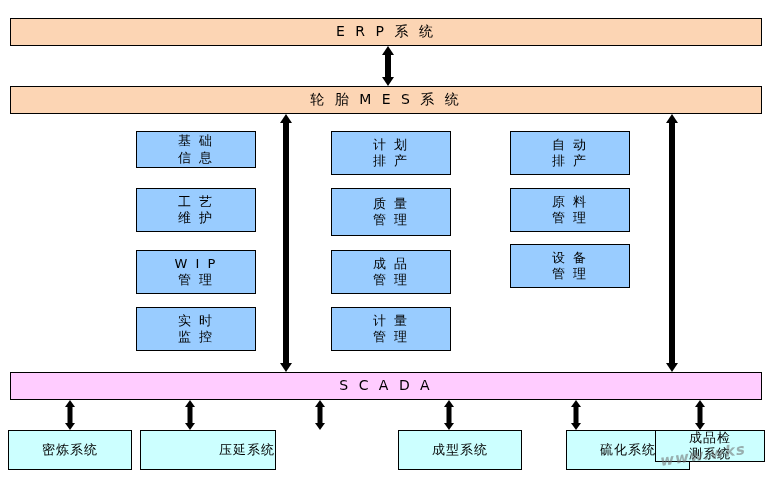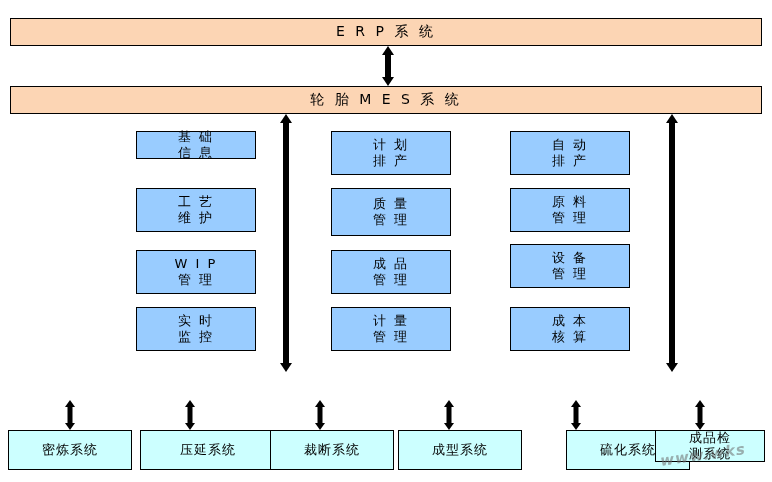--- a/index.html
+++ b/index.html
@@ -134,21 +134,21 @@
     <div class="arrow-line" style="top:7px; width:6px; height:244px;"></div>
     <div class="arrow-head head-up"></div>
     <div class="arrow-head head-down"></div>
   </div>
   <div class="arrow-v" style="left:672px; top:114px; height:258px;">
     <div class="arrow-line" style="top:7px; width:6px; height:244px;"></div>
     <div class="arrow-head head-up"></div>
     <div class="arrow-head head-down"></div>
   </div>
 
-  <div class="box mod" style="left:136px; top:131px; width:120px; height:28px;">
+  <div class="box mod" style="left:136px; top:131px; width:120px; height:37px;">
     <span class="l1">基 础</span>
     <span class="l2">信 息</span>
   </div>
   <div class="box mod" style="left:136px; top:188px; width:120px; height:44px;">
     <span class="l1">工 艺</span>
     <span class="l2">维 护</span>
   </div>
   <div class="box mod" style="left:136px; top:250px; width:120px; height:44px;">
     <span class="l1">W I P</span>
     <span class="l2">管 理</span>
@@ -180,25 +180,24 @@
     <span class="l2">排 产</span>
   </div>
   <div class="box mod" style="left:510px; top:188px; width:120px; height:44px;">
     <span class="l1">原 料</span>
     <span class="l2">管 理</span>
   </div>
   <div class="box mod" style="left:510px; top:244px; width:120px; height:44px;">
     <span class="l1">设 备</span>
     <span class="l2">管 理</span>
   </div>
-  <div class="box mod" style="left:510px; top:307px; width:120px; height:44px;">
-    <span class="l1">成 本</span>
-    <span class="l2">核 算</span>
-  </div>
-
+
+  <div class="box bar scada-bar" style="left:10px; top:372px; width:752px; height:28px;">
+    <span>S C A D A</span>
+  </div>
 
   <div class="arrow-v" style="left:70px; top:400px; height:30px;">
     <div class="arrow-line" style="top:6px; width:5px; height:18px;"></div>
     <div class="arrow-head head-up-sm"></div>
     <div class="arrow-head head-down-sm"></div>
   </div>
   <div class="arrow-v" style="left:190px; top:400px; height:30px;">
     <div class="arrow-line" style="top:6px; width:5px; height:18px;"></div>
     <div class="arrow-head head-up-sm"></div>
     <div class="arrow-head head-down-sm"></div>
@@ -220,25 +219,22 @@
   </div>
   <div class="arrow-v" style="left:700px; top:400px; height:30px;">
     <div class="arrow-line" style="top:6px; width:5px; height:18px;"></div>
     <div class="arrow-head head-up-sm"></div>
     <div class="arrow-head head-down-sm"></div>
   </div>
 
   <div class="box leaf" style="left:8px; top:430px; width:124px; height:40px;">
     <span>密炼系统</span>
   </div>
-  <div class="box leaf" style="left:140px; top:430px; width:136px; height:40px;">
+  <div class="box leaf" style="left:140px; top:430px; width:136px; height:40px;align-items:flex-end;">
     <span>压延系统</span>
-  </div>
-  <div class="box leaf" style="left:270px; top:430px; width:124px; height:40px;">
-    <span>裁断系统</span>
   </div>
   <div class="box leaf" style="left:398px; top:430px; width:124px; height:40px;">
     <span>成型系统</span>
   </div>
   <div class="box leaf" style="left:526px; top:430px; width:124px; height:40px;margin-left:40px;">
     <span>硫化系统</span>
   </div>
   <div class="box leaf" style="left:655px; top:430px; width:110px; height:32px;text-align:right;">
     <span>成品检</span>
     <span class="l2">测系统</span>

